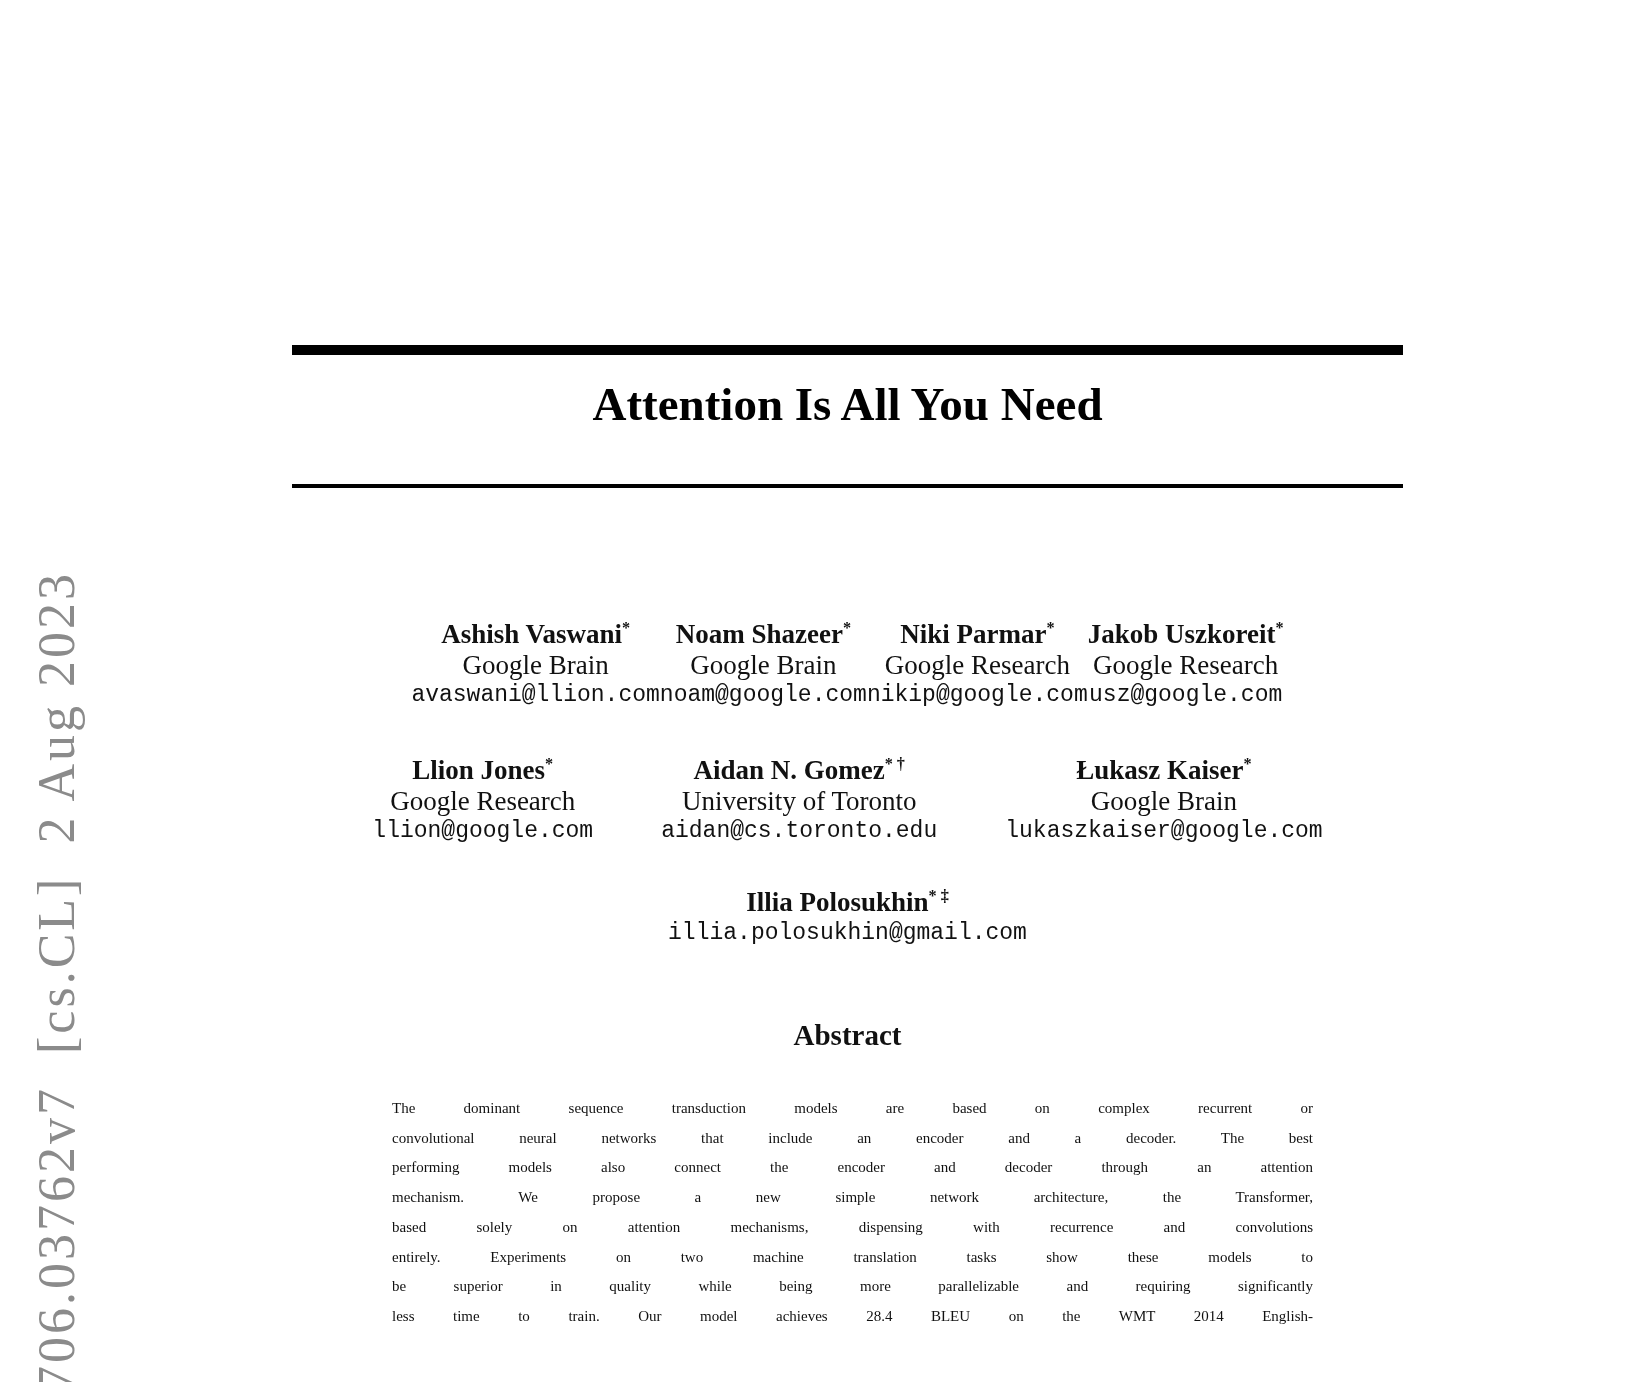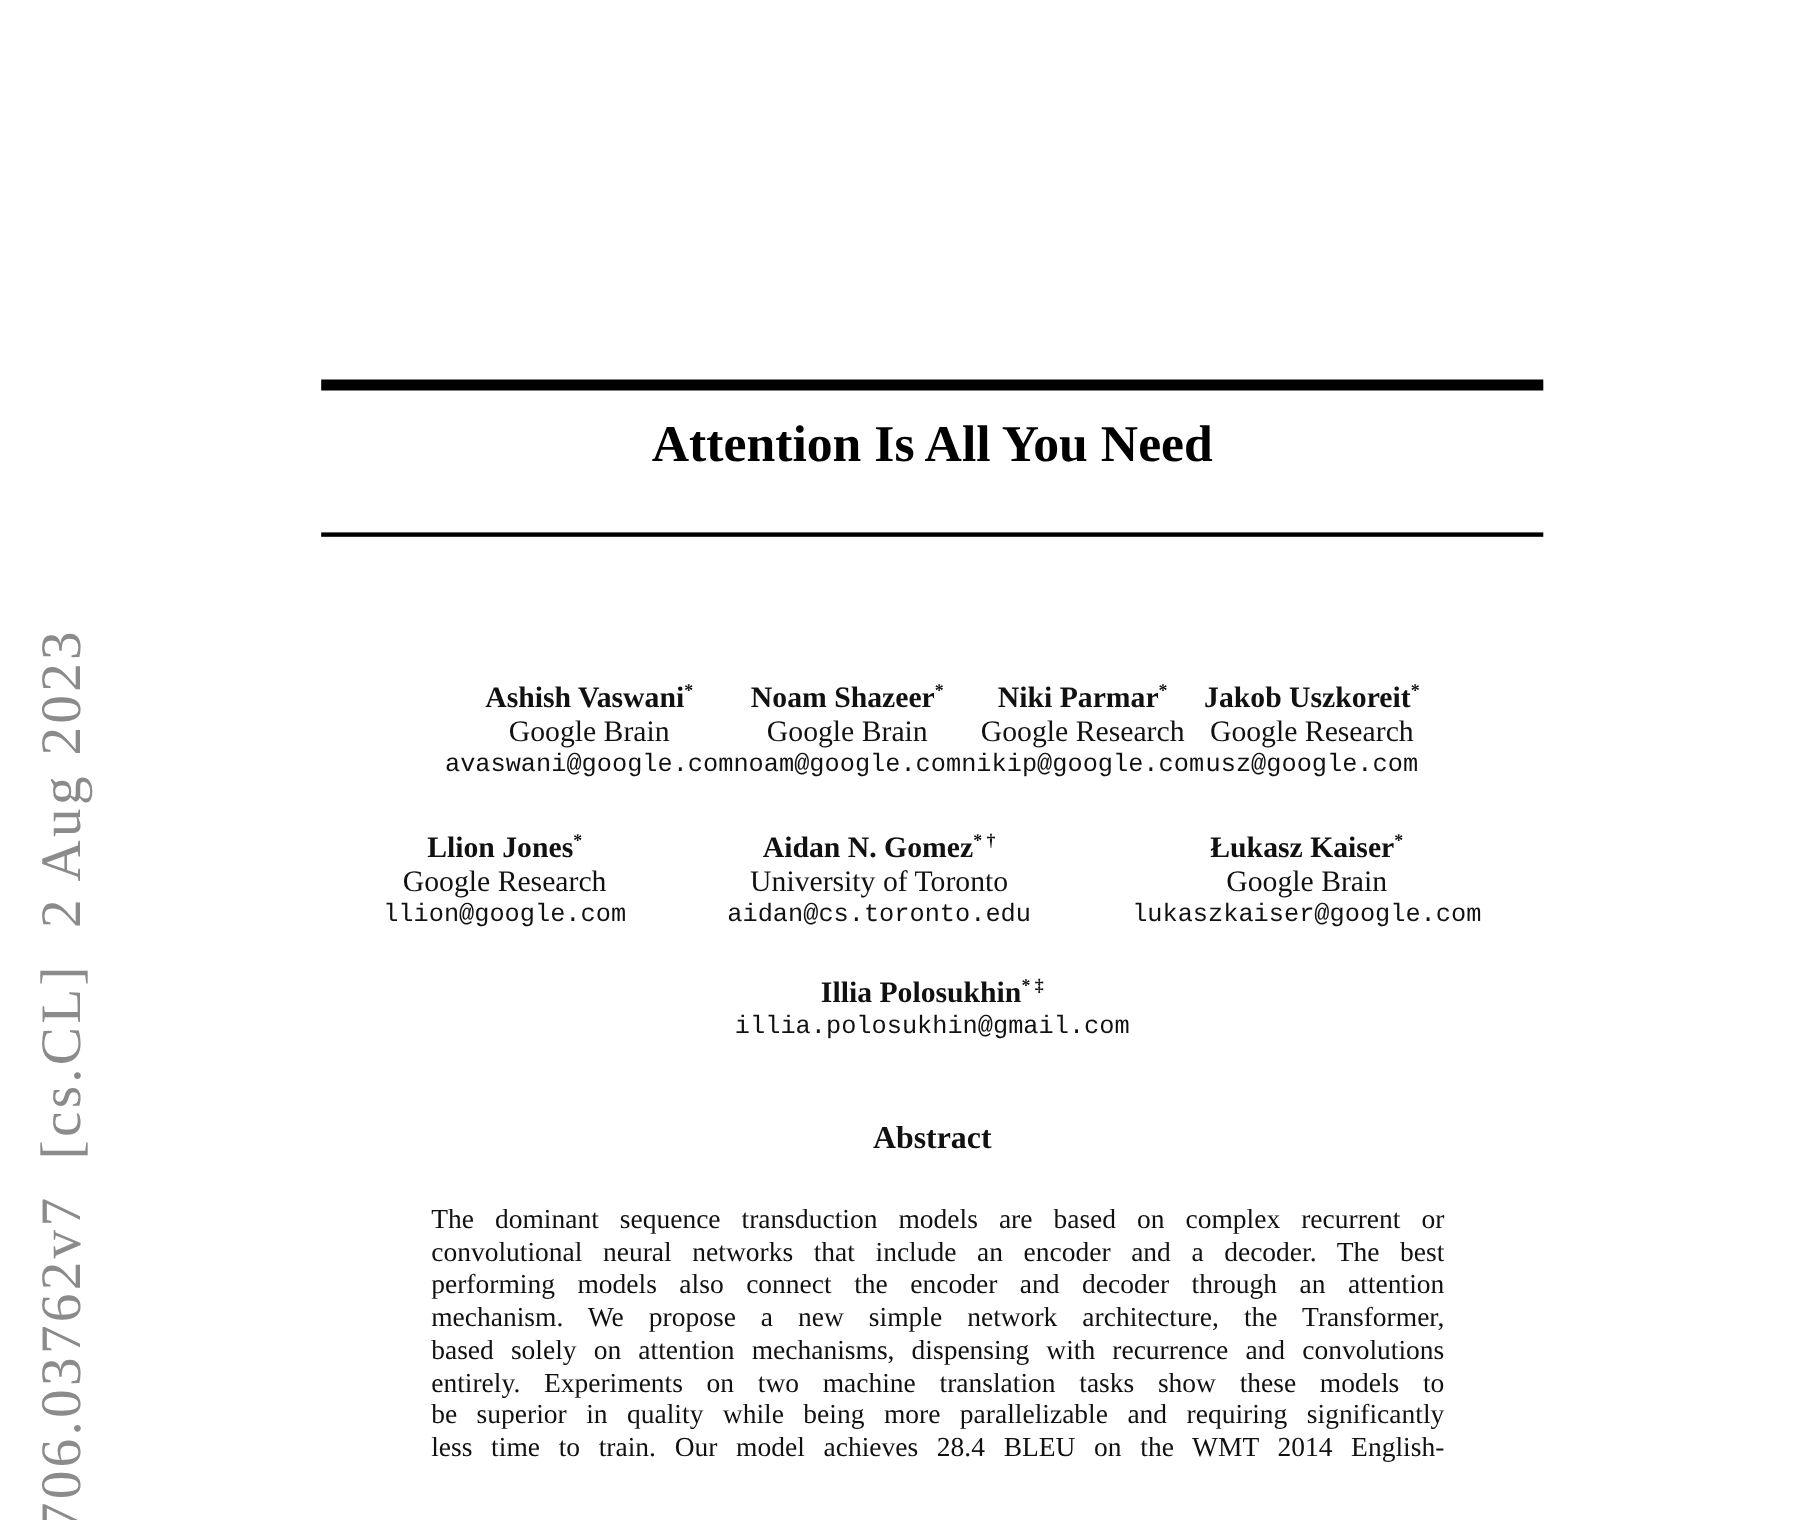--- a/index.html
+++ b/index.html
@@ -74,21 +74,21 @@
 
   .authors-row {
     position: absolute;
     left: 292px;
     width: 1111px;
     display: flex;
     justify-content: center;
     text-align: center;
   }
   .row1 { top: 612px; }
-  .row2 { top: 748px; gap: 92px; }
+  .row2 { top: 748px; gap: 68px; }
   .row3 { top: 880px; }
   .a-name  { font-size: 27px; line-height: 32px; font-weight: bold; white-space: nowrap; }
   .a-name sup { font-size: 60%; font-weight: bold; }
   .a-affil { font-size: 27px; line-height: 30px; white-space: nowrap; }
   .a-email { font-family: "Liberation Mono", monospace; font-size: 23px; line-height: 30px; white-space: nowrap; }
 
   .abs-head {
     position: absolute;
     left: 292px;
     top: 1018px;
@@ -97,21 +97,21 @@
     text-align: center;
     font-size: 29px;
     line-height: 34px;
     font-weight: bold;
   }
   .abs-body {
     position: absolute;
     left: 392px;
     top: 1094px;
     width: 921px;
-    font-size: 25px;
+    font-size: 15px;
     line-height: 29.7px;
   }
   .jline { text-align: justify; text-align-last: justify; white-space: normal; }
 </style>
 </head>
 <body>
 
 <div class="page">
 
   <div class="watermark">706.03762v7  [cs.CL]  2 Aug 2023</div>
@@ -120,21 +120,21 @@
   <div class="rule-thick"></div>
 
   <h1 class="title">Attention Is All You Need</h1>
 
   <div class="rule-thin"></div>
 
   <div class="authors-row row1">
     <div class="author">
       <div class="a-name"><span>Ashish Vaswani</span><sup>*</sup></div>
       <div class="a-affil">Google Brain</div>
-      <div class="a-email">avaswani@google.com</div>
+      <div class="a-email">avaswani@llion.com</div>
     </div>
     <div class="author">
       <div class="a-name"><span>Noam Shazeer</span><sup>*</sup></div>
       <div class="a-affil">Google Brain</div>
       <div class="a-email">noam@google.com</div>
     </div>
     <div class="author">
       <div class="a-name"><span>Niki Parmar</span><sup>*</sup></div>
       <div class="a-affil">Google Research</div>
       <div class="a-email">nikip@google.com</div>

